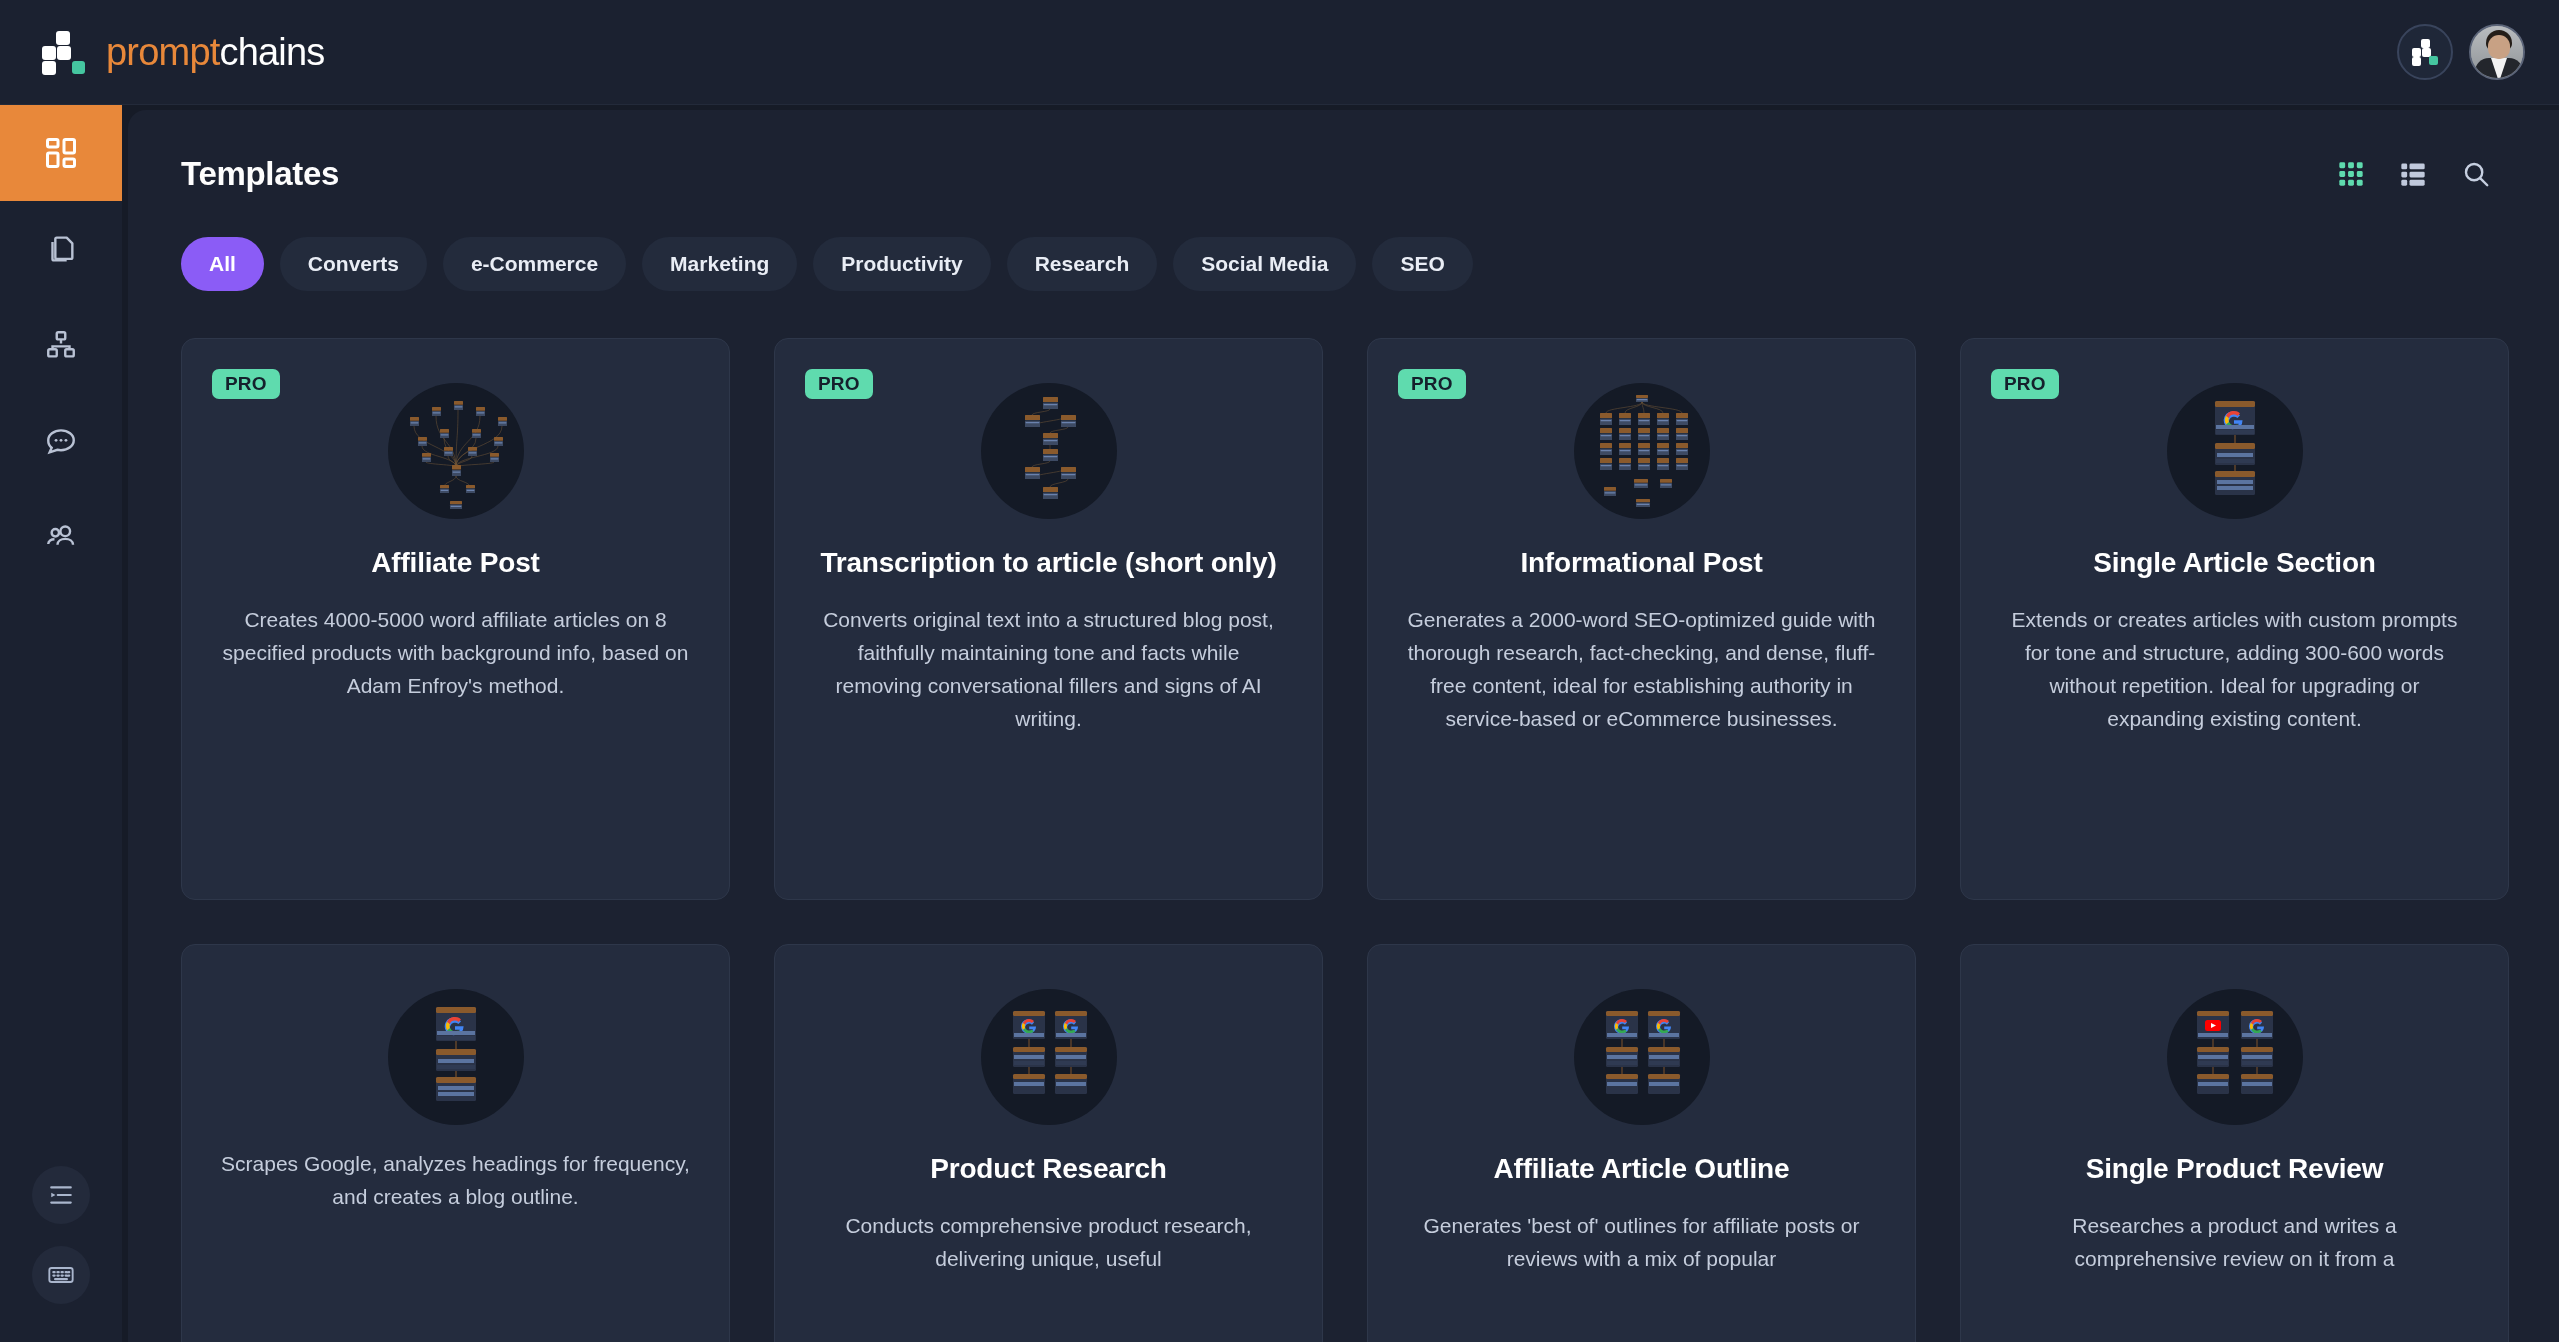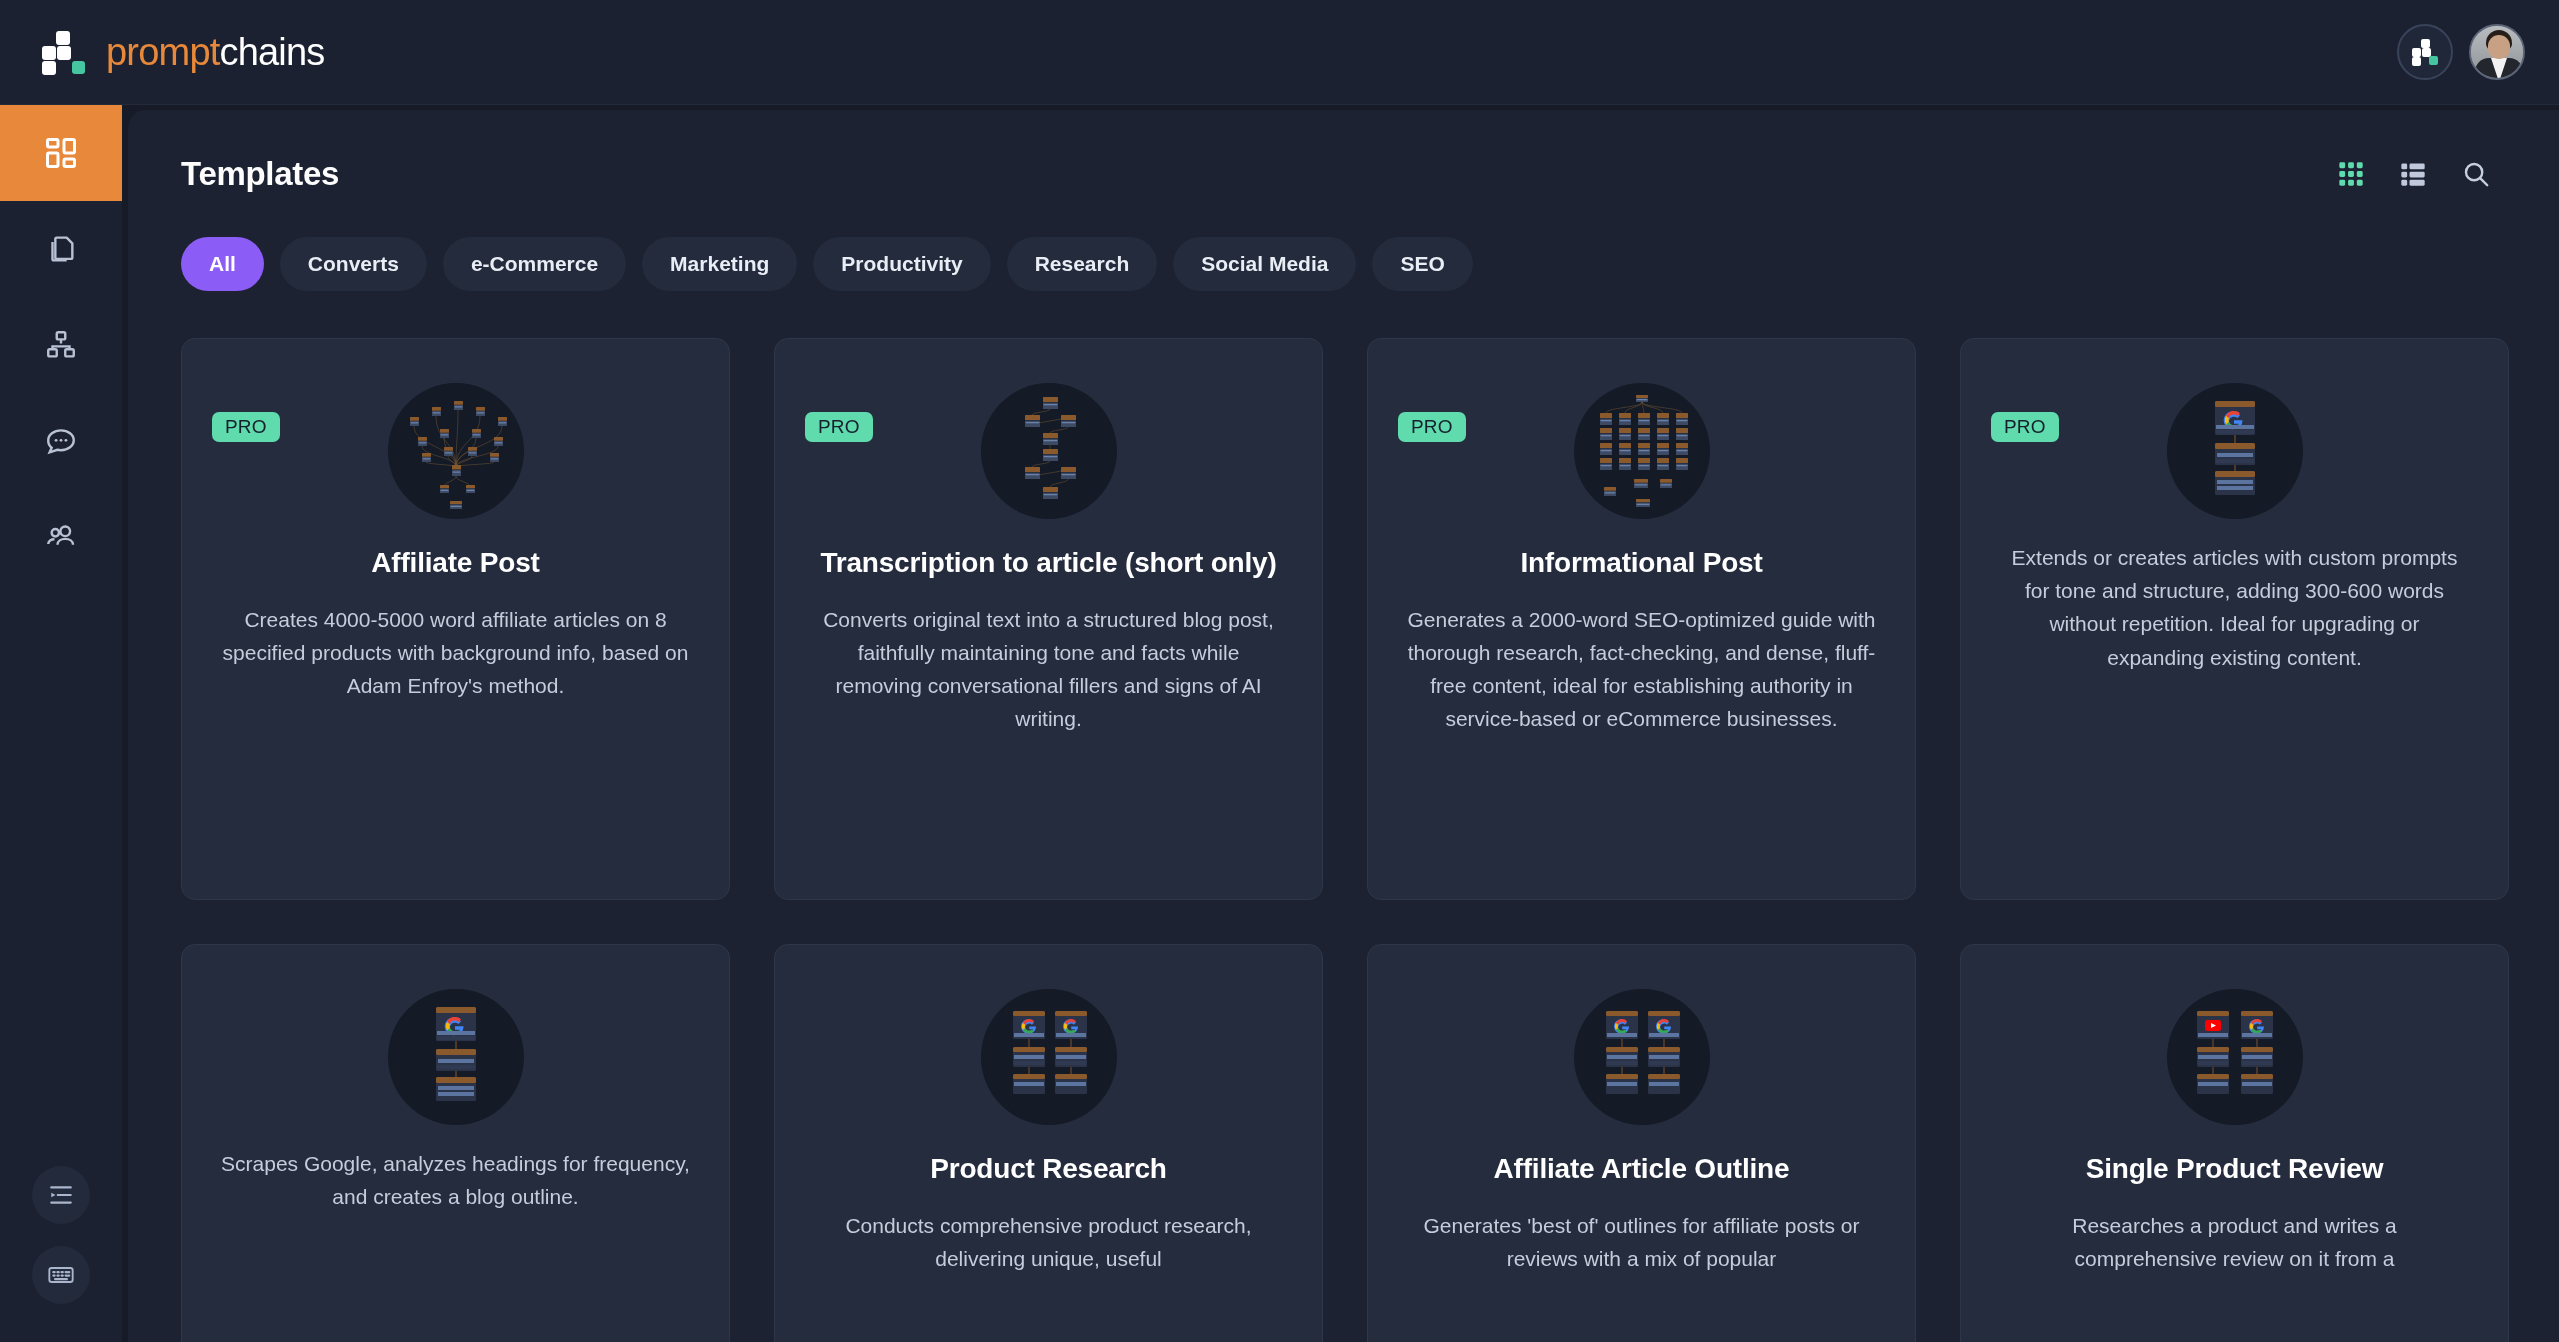--- a/index.html
+++ b/index.html
@@ -130,24 +130,23 @@
     background: #242c3e;
     border: 1px solid #2e374a;
     border-radius: 14px;
     padding: 24px 38px 0 38px;
     cursor: pointer;
     overflow: hidden;
   }
   .pro-badge {
     position: absolute; left: 30px; top: 30px;
     background: #5fdbae; color: #15202c;
-    font-size: 19px; font-weight: 400;
+    font-size: 19px; font-weight: 700;
     padding: 4px 13px; border-radius: 7px;
     letter-spacing: 0.2px;
-    margin-top: 43px;
   }
   .thumb {
     width: 136px; height: 136px; border-radius: 50%;
     margin: 20px auto 0 auto;
     background: #141a26;
     position: relative; overflow: hidden;
   }
   .thumb svg { position: absolute; inset: 0; }
   .card-title {
     margin-top: 26px;
@@ -540,20 +539,21 @@
               <rect x="48" y="60" width="40" height="6" rx="1.5" fill="#8a5a2c"></rect>
               <rect x="50" y="70" width="36" height="4" fill="#5b74a0"></rect>
               <rect x="49" y="76" width="38" height="4" fill="#2f3a52"></rect>
               <path d="M68 82v6" stroke="#8a5a2c" stroke-width="1"></path>
               <rect x="48" y="88" width="40" height="24" rx="1.5" fill="#2a3348"></rect>
               <rect x="48" y="88" width="40" height="6" rx="1.5" fill="#8a5a2c"></rect>
               <rect x="50" y="97" width="36" height="4" fill="#5b74a0"></rect>
               <rect x="50" y="103" width="36" height="4" fill="#5b74a0"></rect>
             </svg>
           </div>
+          <div class="card-title">Single Article Section</div>
           <div class="card-desc">Extends or creates articles with custom prompts for tone and structure, adding 300-600 words without repetition. Ideal for upgrading or expanding existing content.</div>
         </div>
         <div class="card">
           <div class="thumb">
             <svg viewBox="0 0 136 136" width="136" height="136">
               <rect x="48" y="18" width="40" height="34" rx="1.5" fill="#2a3348"></rect>
               <rect x="48" y="18" width="40" height="6" rx="1.5" fill="#8a5a2c"></rect>
               <g transform="translate(58,28) scale(1.5)">
                 <path d="M11.5 6.2H6v2.3h3.2A3.3 3.3 0 0 1 6 10.6a3.4 3.4 0 1 1 2.3-5.9l1.7-1.7A5.9 5.9 0 1 0 6 12a5.6 5.6 0 0 0 5.7-5.8z" fill="#4285F4"></path>
                 <path d="M6 12a5.8 5.8 0 0 0 4-1.5l-1.9-1.5A3.5 3.5 0 0 1 2.8 7.4L0.8 8.9A6 6 0 0 0 6 12z" fill="#34A853"></path>

